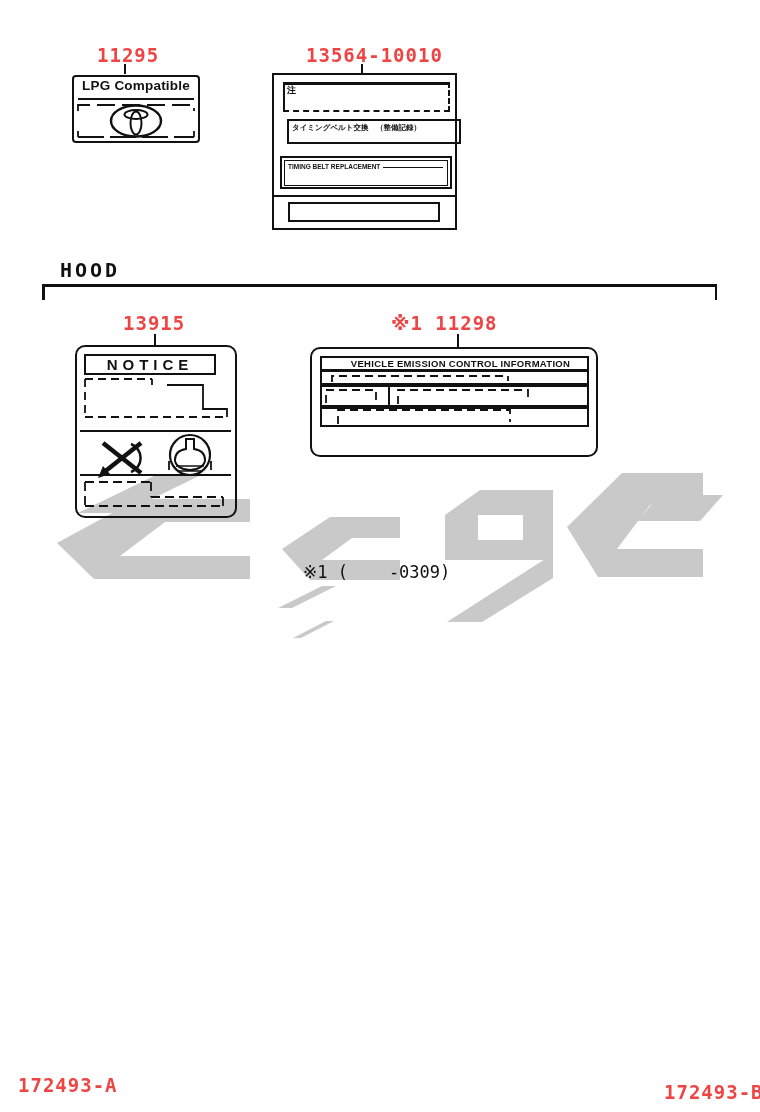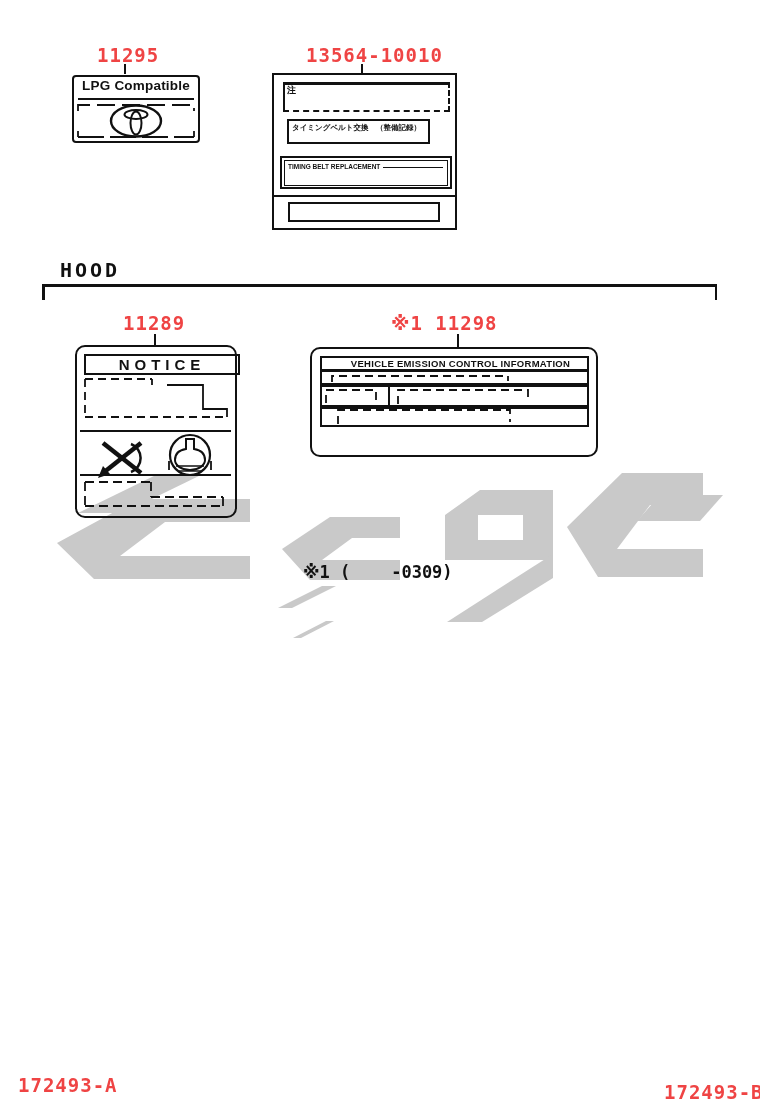--- a/index.html
+++ b/index.html
@@ -41,21 +41,21 @@
     position:absolute; left:272px; top:195px; width:185px; height:35px;
     border:2px solid #111; box-sizing:border-box; z-index:1;
   }
   .timing-box1 {
     position:absolute; left:9px; top:7px; width:167px; height:30px; box-sizing:border-box;
     border-top:3px solid #111; border-left:2px solid #111;
     border-right:2px dashed #111; border-bottom:2px dashed #111;
   }
   .timing-note-char { font-size:9px; font-weight:bold; line-height:10px; padding-left:2px; display:block; }
   .timing-box2 {
-    position:absolute; left:13px; top:44px; width:143px; height:25px; box-sizing:border-box;
+    position:absolute; left:13px; top:44px; width:174px; height:25px; box-sizing:border-box;
     border:2px solid #111; font-size:7.5px; font-weight:bold; padding:2px 0 8px 3px;
     white-space:nowrap; overflow:hidden;
   }
   .timing-box3 {
     position:absolute; left:6px; top:81px; width:172px; height:33px; box-sizing:border-box;
     border:2px solid #111;
   }
   .timing-box3-inner {
     margin:2px; border:1.5px solid #111; height:calc(100% - 7px);
     padding:2px 3px 0 3px; display:flex; align-items:flex-start;
@@ -78,21 +78,21 @@
     border-top:3px solid #111; border-left:3px solid #111; border-right:2.5px solid #111;
     box-sizing:border-box; z-index:1;
   }
 
   
   .label-notice {
     position:absolute; left:75px; top:345px; width:162px; height:173px;
     border:2.5px solid #111; border-radius:10px; box-sizing:border-box; z-index:1;
   }
   .notice-title-box {
-    position:absolute; left:7px; top:7px; width:156px; height:21px; box-sizing:border-box;
+    position:absolute; left:7px; top:7px; width:132px; height:21px; box-sizing:border-box;
     border:2px solid #111; text-align:center; font-size:15px; font-weight:600;
     letter-spacing:5px; line-height:17px;
   }
 
   
   .label-emission {
     position:absolute; left:310px; top:347px; width:288px; height:110px;
     border:2.5px solid #111; border-radius:10px; box-sizing:border-box; z-index:1;
   }
   .em-box { position:absolute; border:2px solid #111; box-sizing:border-box; }
@@ -104,21 +104,21 @@
   .em-b4 { left:8px; top:58px; width:269px; height:20px; }
   .em-engine {
     position:absolute; left:0; right:0; top:79px; text-align:center;
     font-size:16px; font-weight:800; letter-spacing:2px;
     font-family:"DejaVu Sans","Liberation Sans",sans-serif;
   }
 
   .footnote {
     position:absolute; left:303px; top:562px;
     font-family:"DejaVu Sans Mono","DejaVu Sans",monospace;
-    font-weight:bold; font-size:17px; white-space:pre; z-index:1;
+    font-weight:normal; font-size:17px; white-space:pre; z-index:1;
   }
   .footer-left  { left:18px;  top:1074px; z-index:1; }
   .footer-right { left:664px; top:1081px; z-index:1; }
 </style>
 </head>
 <body>
 
 <div class="canvas">
 
   <svg id="watermark" width="760" height="1112" viewBox="0 0 760 1112">
@@ -172,21 +172,21 @@
     </div>
   </div>
 
   <div class="label-timing-b">
     <div class="timing-b-inner"></div>
   </div>
 
   <div class="hood-text">HOOD</div>
   <div class="hood-bracket"></div>
 
-  <div class="partnum" style="left:123px; top:312px;">11289</div>
+  <div class="partnum" style="left:123px; top:312px;">13915</div>
   <div class="leader z1" style="left:154px; top:334px; height:11px;"></div>
 
   <div class="partnum" style="left:391px; top:312px;">※1 11298</div>
   <div class="leader z1" style="left:457px; top:334px; height:13px;"></div>
 
   <div class="label-notice">
     <div class="notice-title-box">NOTICE</div>
     <svg class="abs" style="left:0; top:0;" width="157" height="168" viewBox="0 0 157 168">
       <g stroke="#111" fill="none">
 

